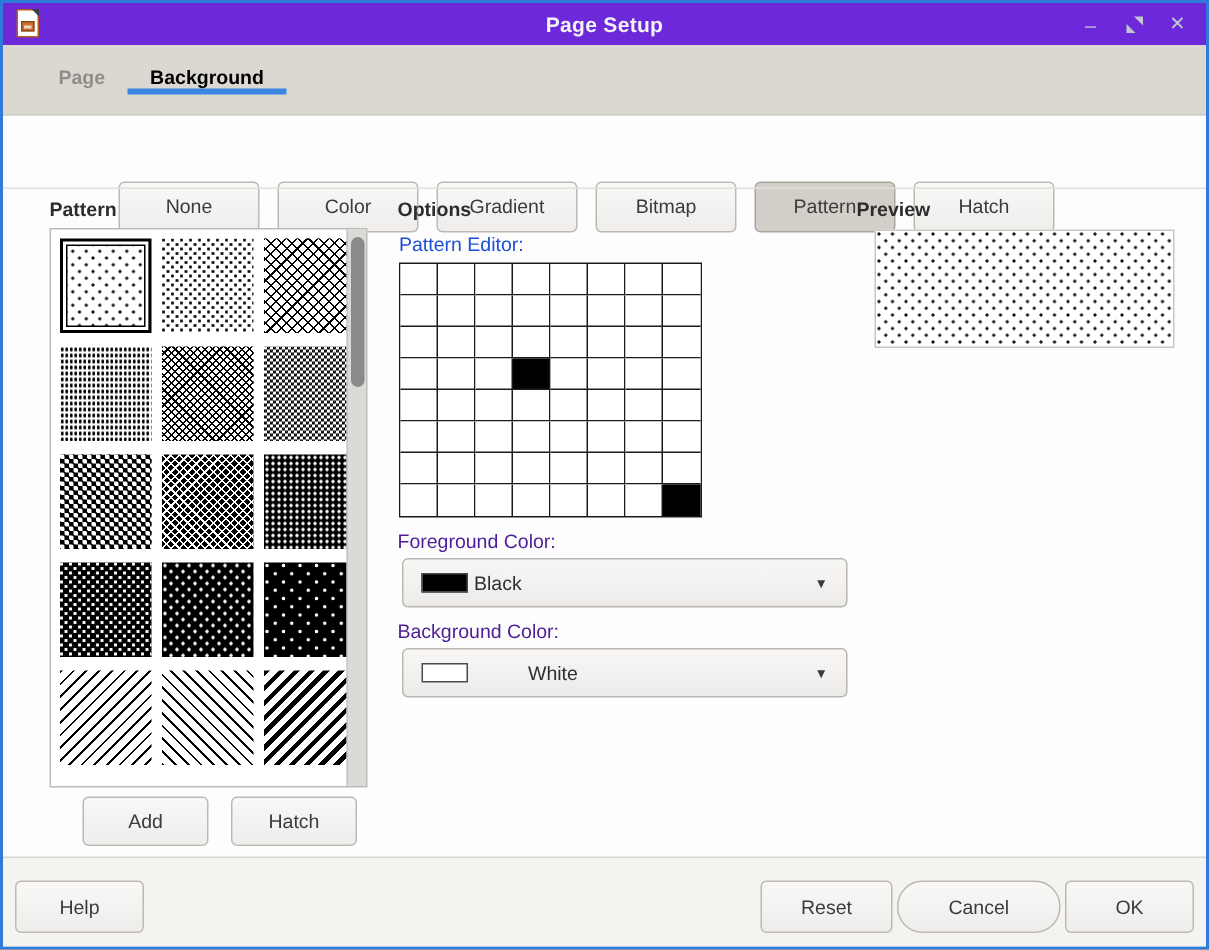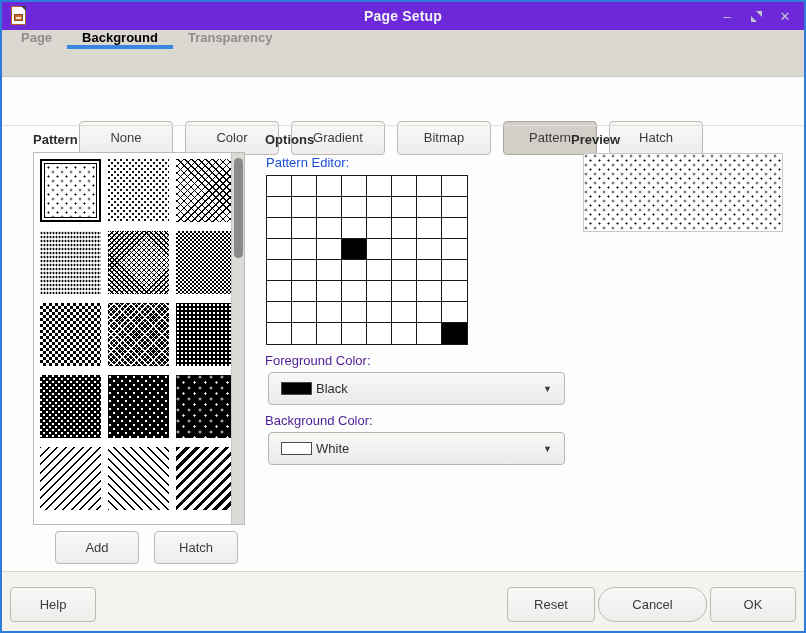--- a/index.html
+++ b/index.html
@@ -16,21 +16,21 @@
   .app-icon .blk i { display:block; height:2px; margin:2px 1px 0 1px; background:#f3d9bf; }
   .win-title { flex:1; text-align:center; color:#f1f2f5; font-weight:bold; font-size:14px; letter-spacing:.2px; }
   .win-controls { position:absolute; right:12px; top:0; height:28px; display:flex; align-items:center; gap:15px; color:#c3c7d0; }
   .win-btn { width:14px; height:14px; display:flex; align-items:center; justify-content:center; font-size:13px; cursor:default; }
   .restore-glyph { position:relative; width:11px; height:11px; display:inline-block; }
   .restore-glyph i { position:absolute; width:0; height:0; border-style:solid; }
   .restore-glyph .tr { top:0; right:0; border-width:0 6px 6px 0; border-color:transparent #c3c7d0 transparent transparent; }
   .restore-glyph .bl { bottom:0; left:0; border-width:6px 0 0 6px; border-color:transparent transparent transparent #c3c7d0; }
 
   
-  .tabstrip { position:absolute; left:0; top:28px; width:802px; height:47px; background:#dbd8d2; border-bottom:1px solid #cfccc6; display:flex; align-items:flex-start; padding-left:4px; }
+  .tabstrip { position:absolute; left:0; top:28px; width:802px; height:47px; background:#dbd8d2; border-bottom:1px solid #cfccc6; display:flex; align-items:center; padding-left:22px; }
   .tab { display:flex; align-items:center; padding:0 15px; font-weight:bold; color:#8f8e89; border-bottom:4px solid transparent; margin-bottom:-1px; cursor:default; }
   .tab.active { color:#000000; border-bottom-color:#3987e0; }
 
   
   .fill-row { position:absolute; left:77px; top:82px; display:flex; gap:12px; }
   .btn { background:linear-gradient(#f9f8f6,#eeedeb); border:1px solid #bcb9b3; border-radius:4px; color:#3b3b3b; text-align:center; cursor:default; }
   .fill-btn { width:94px; height:34px; line-height:32px;margin-top:37px; }
   .fill-btn.active { background:#d3cfc8; border-color:#aaa69e; }
 
   .rule { position:absolute; left:0; top:123px; width:802px; height:1px; background:#e0dfdb; }
@@ -74,21 +74,21 @@
   .editor-cell { border-right:1px solid #1a1a1a; border-bottom:1px solid #1a1a1a; background:#fff; cursor:default; }
   .editor-cell:nth-child(8n) { border-right:none; }
   .editor-cell:nth-last-child(-n+8) { border-bottom:none; }
   .editor-cell.filled { background:#000; }
 
   .field-label { position:absolute; color:#4c1d95; }
   .l-fg { left:263px; top:351px; }
   .l-bg { left:263px; top:411px; }
   .dropdown { position:absolute; left:266px; width:297px; height:33px; background:linear-gradient(#f8f7f5,#ecebe9); border:1px solid #b9b6b0; border-radius:4px; display:flex; align-items:center; padding:0 12px; cursor:default; }
   .dd-fg { top:370px; }
-  .dd-bg { top:430px; }
+  .dd-bg { top:430px;gap:36px; }
   .dd-swatch { width:31px; height:13px; border:1px solid #4a4a4a; margin-right:4px; flex:none; }
   .dd-label { flex:1; color:#2f2f2f; }
   .dd-arrow { color:#3a3a3a; font-size:9px; }
 
   
   .preview-box { position:absolute; left:581px; top:151px; width:200px; height:79px; border:1px solid #c9c7c1; }
 
   
   .footer { position:absolute; left:0; top:569px; width:802px; height:60px; background:#f4f3f0; border-top:1px solid #d8d6d1; }
   .footer .btn { position:absolute; height:35px; line-height:33px; }
@@ -120,21 +120,20 @@
             <i class="bl"></i>
           </span>
         </span>
       <span class="win-btn">✕</span>
     </span>
   </div>
 
   <div class="tabstrip">
     <div class="tab">Page</div>
     <div class="tab active">Background</div>
-    <div class="tab">Transparency</div>
   </div>
 
   <div class="fill-row">
     <div class="btn fill-btn">None</div>
     <div class="btn fill-btn">Color</div>
     <div class="btn fill-btn">Gradient</div>
     <div class="btn fill-btn">Bitmap</div>
     <div class="btn fill-btn active">Pattern</div>
     <div class="btn fill-btn">Hatch</div>
   </div>

